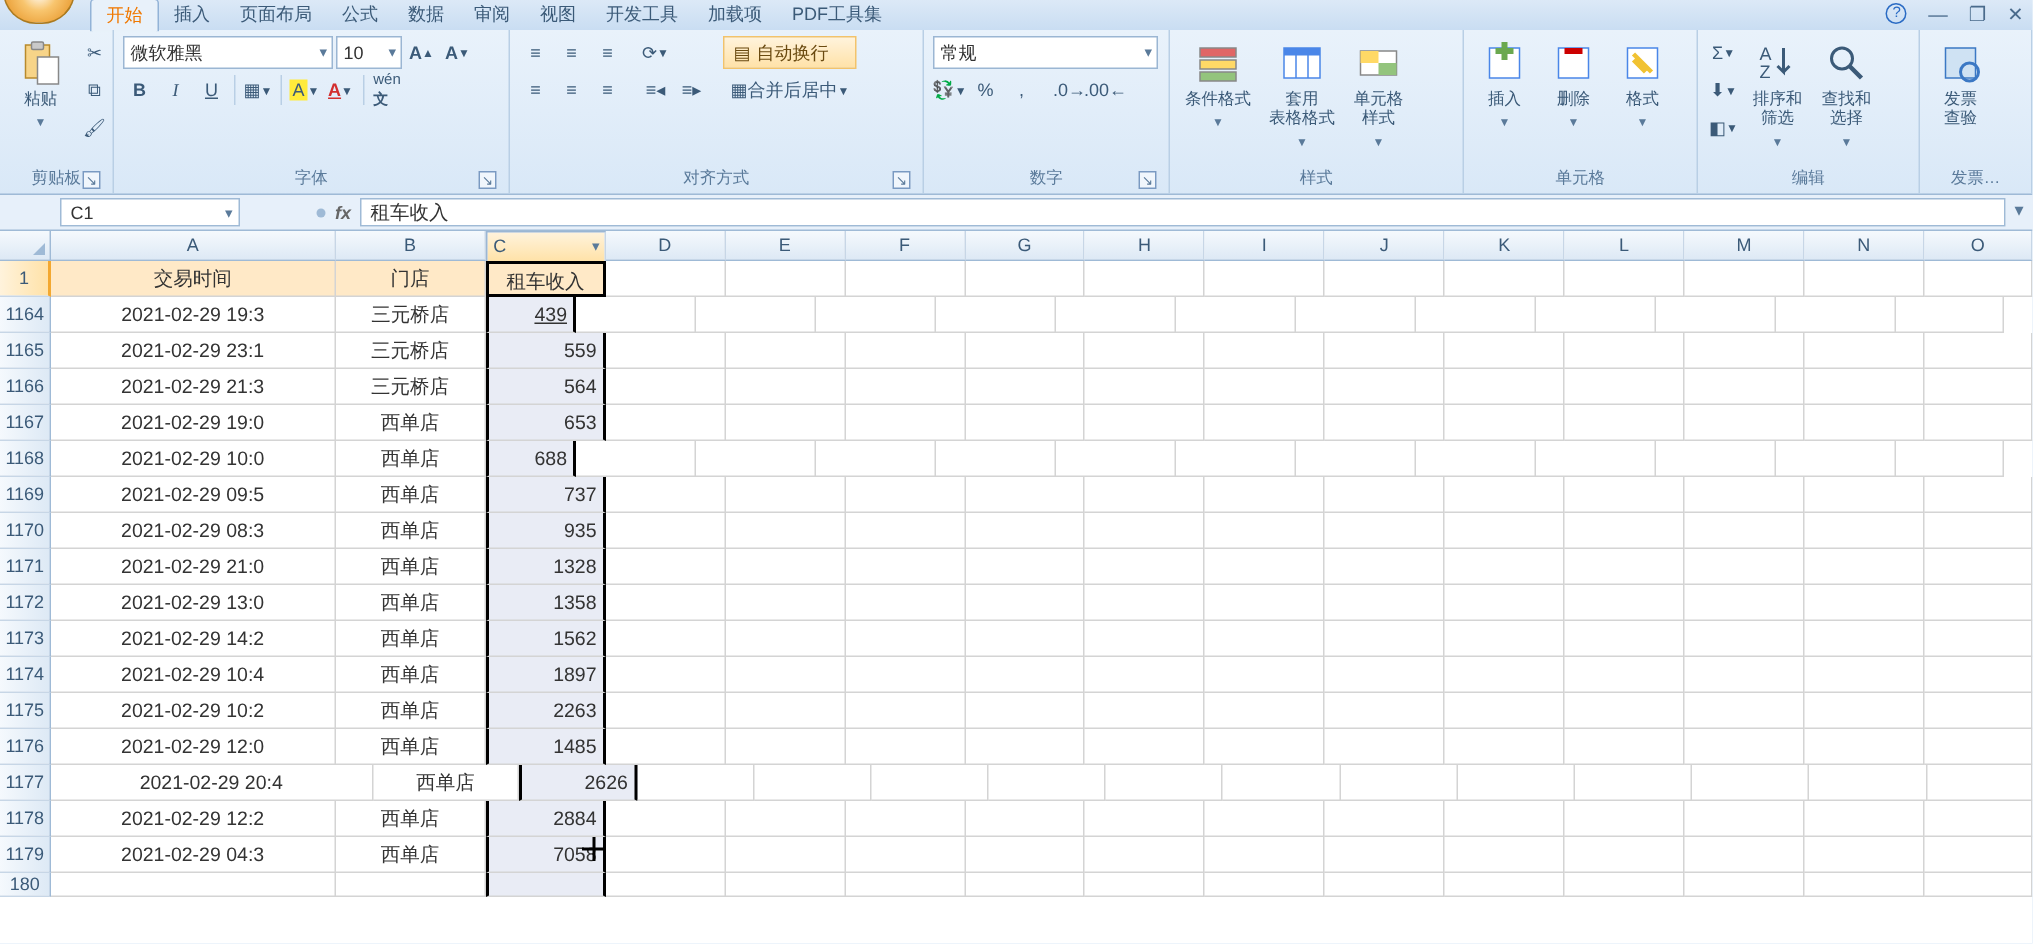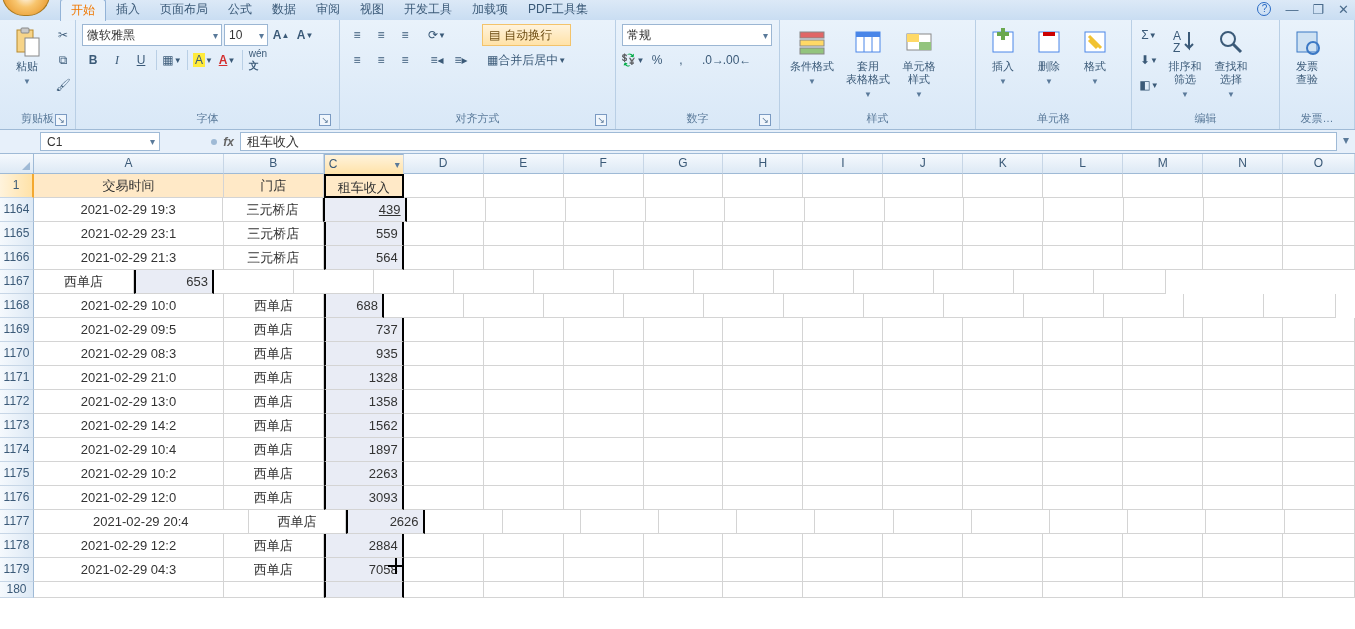--- a/index.html
+++ b/index.html
@@ -372,21 +372,21 @@
         <div class="cell" style="width: 80px;"></div>
         <div class="cell" style="width: 80px;"></div>
         <div class="cell" style="width: 80px;"></div>
         <div class="cell" style="width: 80px;"></div>
         <div class="cell" style="width: 80px;"></div>
         <div class="cell" style="width: 72px;"></div>
       </div>
       <div class="crow">
         <div class="cell cA" style="width: 190px;">2021-02-29 19:3</div>
         <div class="cell cB" style="width: 100px;">三元桥店</div>
-        <div class="cell cC" style="width: 84px; text-decoration: underline;">439</div>
+        <div class="cell cC" style="width: 60px; text-decoration: underline;">439</div>
         <div class="cell" style="width: 80px;"></div>
         <div class="cell" style="width: 80px;"></div>
         <div class="cell" style="width: 80px;"></div>
         <div class="cell" style="width: 80px;"></div>
         <div class="cell" style="width: 80px;"></div>
         <div class="cell" style="width: 80px;"></div>
         <div class="cell" style="width: 80px;"></div>
         <div class="cell" style="width: 80px;"></div>
         <div class="cell" style="width: 80px;"></div>
         <div class="cell" style="width: 80px;"></div>
@@ -421,20 +421,21 @@
         <div class="cell" style="width: 80px;"></div>
         <div class="cell" style="width: 80px;"></div>
         <div class="cell" style="width: 80px;"></div>
         <div class="cell" style="width: 80px;"></div>
         <div class="cell" style="width: 80px;"></div>
         <div class="cell" style="width: 80px;"></div>
         <div class="cell" style="width: 80px;"></div>
         <div class="cell" style="width: 72px;"></div>
       </div>
       <div class="crow">
+        <div class="cell cA" style="width: 190px;">2021-02-29 19:0</div>
         <div class="cell cB" style="width: 100px;">西单店</div>
         <div class="cell cC" style="width: 80px; padding-left: 28px;">653</div>
         <div class="cell" style="width: 80px;"></div>
         <div class="cell" style="width: 80px;"></div>
         <div class="cell" style="width: 80px;"></div>
         <div class="cell" style="width: 80px;"></div>
         <div class="cell" style="width: 80px;"></div>
         <div class="cell" style="width: 80px;"></div>
         <div class="cell" style="width: 80px;"></div>
         <div class="cell" style="width: 80px;"></div>
@@ -575,21 +576,21 @@
         <div class="cell" style="width: 80px;"></div>
         <div class="cell" style="width: 80px;"></div>
         <div class="cell" style="width: 80px;"></div>
         <div class="cell" style="width: 80px;"></div>
         <div class="cell" style="width: 80px;"></div>
         <div class="cell" style="width: 72px;"></div>
       </div>
       <div class="crow">
         <div class="cell cA" style="width: 190px;">2021-02-29 12:0</div>
         <div class="cell cB" style="width: 100px;">西单店</div>
-        <div class="cell cC" style="width: 80px;">3093</div>
+        <div class="cell cC" style="width: 80px;">1485</div>
         <div class="cell" style="width: 80px;"></div>
         <div class="cell" style="width: 80px;"></div>
         <div class="cell" style="width: 80px;"></div>
         <div class="cell" style="width: 80px;"></div>
         <div class="cell" style="width: 80px;"></div>
         <div class="cell" style="width: 80px;"></div>
         <div class="cell" style="width: 80px;"></div>
         <div class="cell" style="width: 80px;"></div>
         <div class="cell" style="width: 80px;"></div>
         <div class="cell" style="width: 80px;"></div>

